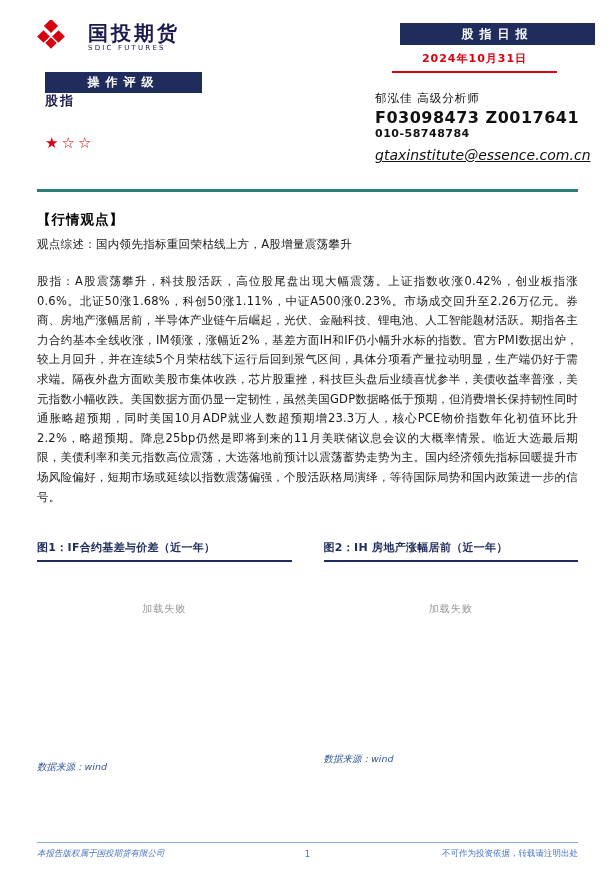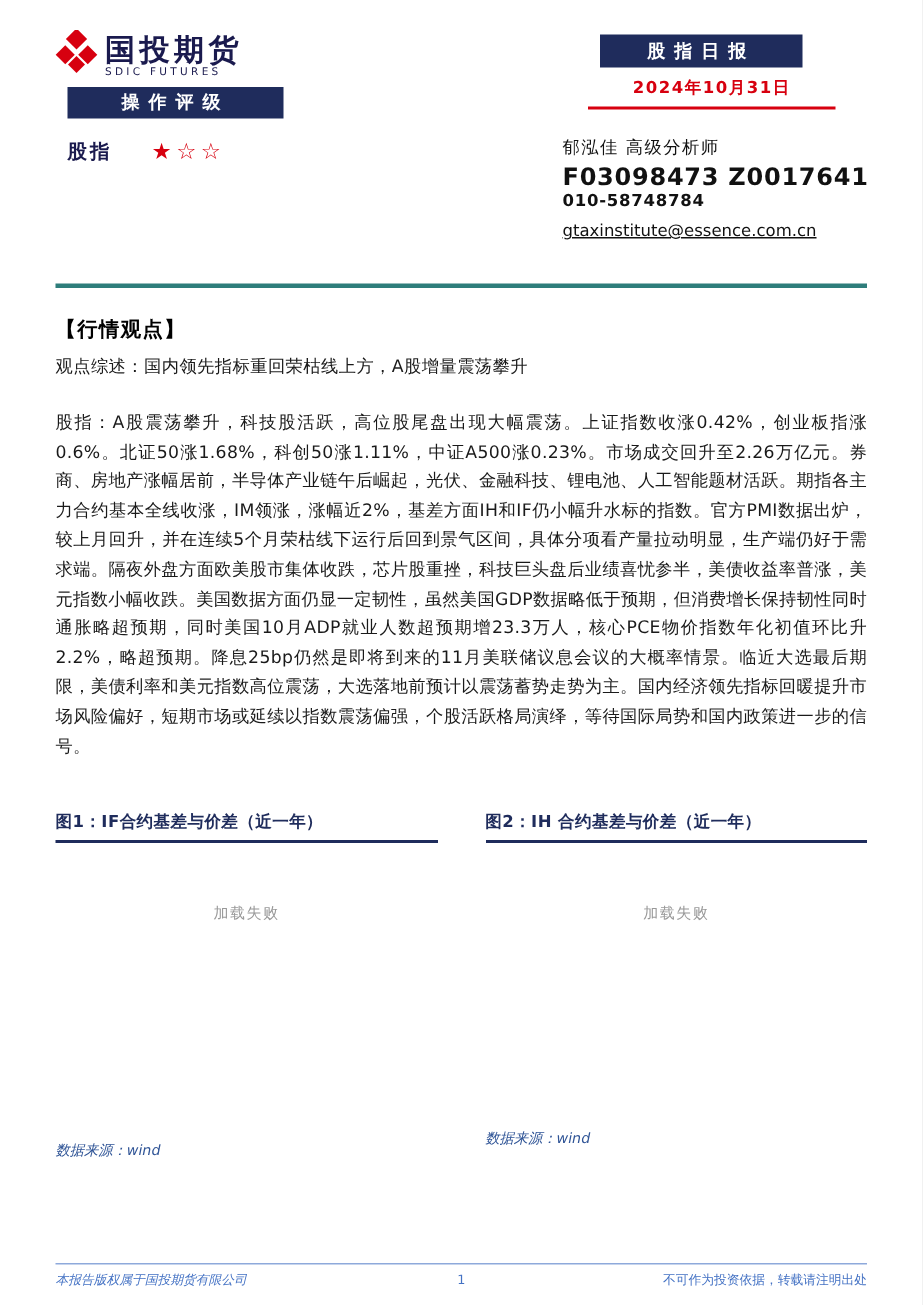--- a/index.html
+++ b/index.html
@@ -5,40 +5,40 @@
   :root{
     --navy:#1F2C5C; --red:#D7000F; --divider-teal:#2E7D7B;
     --footer-blue:#4472C4; --source-blue:#2F5496; --placeholder-grey:#999999;
   }
   *{box-sizing:border-box; margin:0; padding:0;}
   html,body{background:#e8e8e8;}
   body{font-family:"DejaVu Sans","Liberation Sans",sans-serif;}
   .page{position:relative; width:615px; height:870px; margin:0 auto; background:#fff; overflow:hidden;}
 
   
-  .logo{position:absolute; left:36px; top:20px; display:flex; align-items:center; gap:4px;}
+  .logo{position:absolute; left:36px; top:20px; display:flex; align-items:center; gap:22px;}
   .logo-text .brand-cn{font-size:20px; font-weight:bold; color:#1a1a4e; letter-spacing:3px; line-height:22px;}
   .logo-text .brand-en{font-size:7px; color:#1a1a4e; letter-spacing:2.2px;}
-  .report-type{position:absolute; left:400px; top:23px; width:135px; height:22px;
+  .report-type{position:absolute; left:400px; top:23px; width:195px; height:22px;
     background:var(--navy); color:#fff; font-size:12px; font-weight:bold; letter-spacing:6px;
     display:flex; align-items:center; justify-content:center;}
   .report-date{position:absolute; left:392px; top:51px; width:165px; text-align:center;
     color:var(--red); font-size:11px; font-weight:bold; letter-spacing:1px;
     padding-bottom:5px; border-bottom:2px solid var(--red);}
-  .rating-box{position:absolute; left:45px; top:58px; width:144px; height:21px;
+  .rating-box{position:absolute; left:45px; top:72px; width:157px; height:21px;
     background:var(--navy); color:#fff; font-size:12px; font-weight:bold; letter-spacing:6px;
     display:flex; align-items:center; justify-content:center;}
-  .rating-row{position:absolute; left:45px; top:92px; display:flex; align-items:center; gap:26px;}
+  .rating-row{position:absolute; left:45px; top:92px; display:flex; gap:26px;flex-direction:column;}
   .rating-item{font-size:13px; font-weight:bold; color:#1a1a4e; letter-spacing:2px;}
   .stars{color:var(--red); font-size:15px; letter-spacing:3px; line-height:15px;}
   .analyst{position:absolute; left:375px; top:91px; width:210px; color:#111;}
   .analyst .name{font-size:11.5px; font-weight:normal; letter-spacing:1px;}
   .analyst .codes{font-size:16px; font-weight:bold; margin-top:2px; letter-spacing:.5px;}
   .analyst .phone{font-size:11px; font-weight:bold; letter-spacing:.5px;}
-  .analyst .email{font-size:11px; margin-top:7px; text-decoration:underline; color:#111; display:inline-block;}
+  .analyst .email{font-size:14px; margin-top:7px; text-decoration:underline; color:#111; display:inline-block;font-style:italic;}
   .header-divider{position:absolute; left:37px; top:189px; width:541px; height:2.5px; background:var(--divider-teal);}
 
   
   .section-title{position:absolute; left:37px; top:211px; font-size:13.5px; font-weight:bold; color:#000; letter-spacing:1px;}
   .summary{position:absolute; left:37px; top:237px; width:541px; font-size:11.5px; color:#1a1a1a; letter-spacing:.3px;}
   .body-text{position:absolute; left:37px; top:272px; width:541px; font-size:11.5px; line-height:19.6px;
     color:#1a1a1a; text-align:justify; letter-spacing:.2px;}
 
   
   .figures{position:absolute; left:37px; top:540px; width:541px; height:238px; display:flex; gap:32px;}
@@ -99,21 +99,21 @@
   <div class="summary">观点综述：国内领先指标重回荣枯线上方，A股增量震荡攀升</div>
   <div class="body-text">股指：A股震荡攀升，科技股活跃，高位股尾盘出现大幅震荡。上证指数收涨0.42%，创业板指涨0.6%。北证50涨1.68%，科创50涨1.11%，中证A500涨0.23%。市场成交回升至2.26万亿元。券商、房地产涨幅居前，半导体产业链午后崛起，光伏、金融科技、锂电池、人工智能题材活跃。期指各主力合约基本全线收涨，IM领涨，涨幅近2%，基差方面IH和IF仍小幅升水标的指数。官方PMI数据出炉，较上月回升，并在连续5个月荣枯线下运行后回到景气区间，具体分项看产量拉动明显，生产端仍好于需求端。隔夜外盘方面欧美股市集体收跌，芯片股重挫，科技巨头盘后业绩喜忧参半，美债收益率普涨，美元指数小幅收跌。美国数据方面仍显一定韧性，虽然美国GDP数据略低于预期，但消费增长保持韧性同时通胀略超预期，同时美国10月ADP就业人数超预期增23.3万人，核心PCE物价指数年化初值环比升2.2%，略超预期。降息25bp仍然是即将到来的11月美联储议息会议的大概率情景。临近大选最后期限，美债利率和美元指数高位震荡，大选落地前预计以震荡蓄势走势为主。国内经济领先指标回暖提升市场风险偏好，短期市场或延续以指数震荡偏强，个股活跃格局演绎，等待国际局势和国内政策进一步的信号。</div>
 
   <div class="figures">
     <div class="figure">
       <div class="fig-title">图1：IF合约基差与价差（近一年）</div>
       <div class="fig-placeholder">加载失败</div>
       <div class="fig-source">数据来源：wind</div>
     </div>
     <div class="figure right">
-      <div class="fig-title">图2：IH 合约基差与价差（近一年）</div>
+      <div class="fig-title">图2：IH 房地产涨幅居前（近一年）</div>
       <div class="fig-placeholder">加载失败</div>
       <div class="fig-source">数据来源：wind</div>
     </div>
   </div>
 
   <div class="footer-line"></div>
   <div class="footer">
     <span class="left">本报告版权属于国投期货有限公司</span>
     <span class="page-num">1</span>
     <span class="right">不可作为投资依据，转载请注明出处</span>

